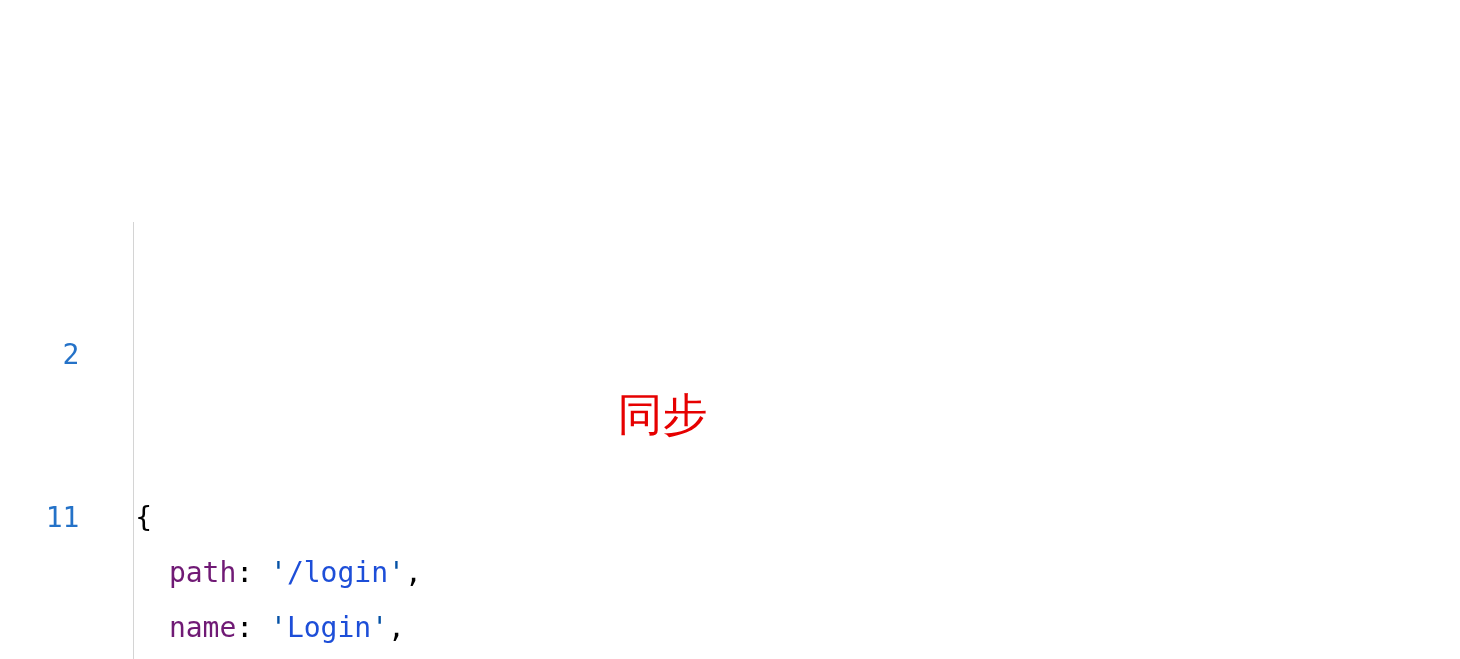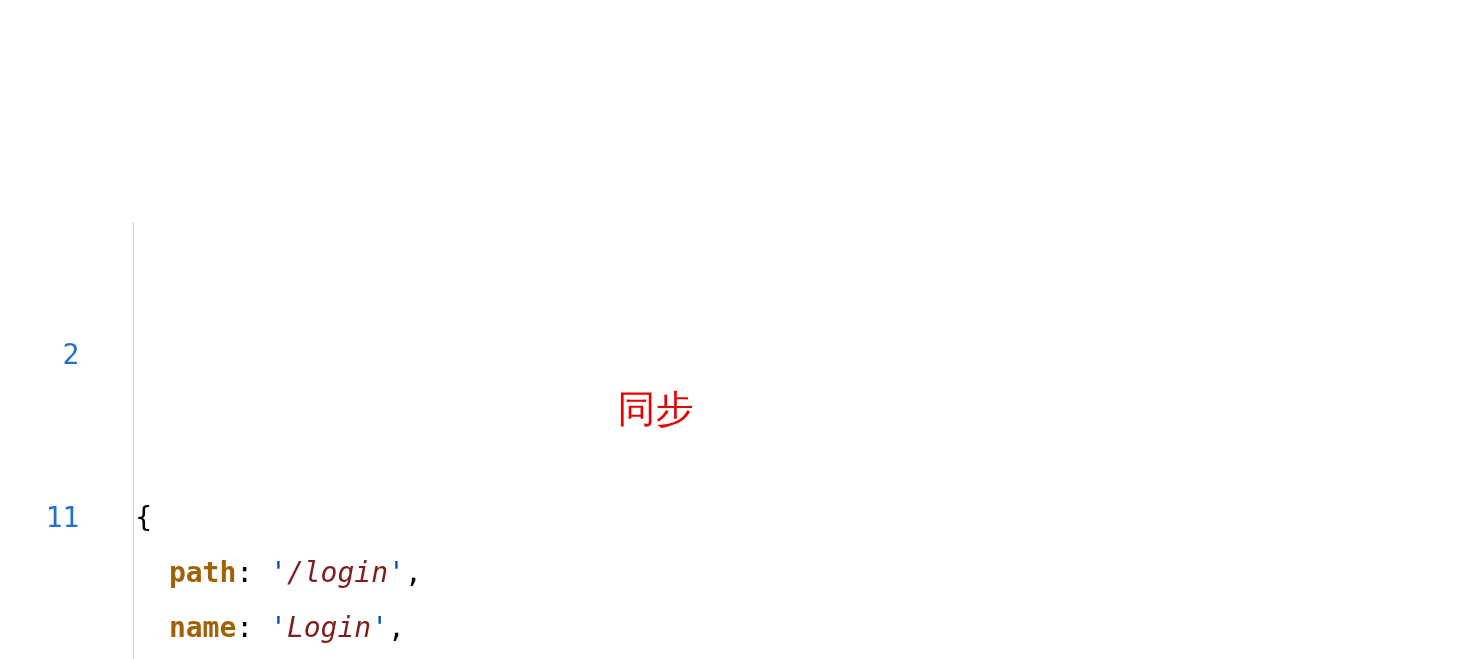--- a/index.html
+++ b/index.html
@@ -24,29 +24,29 @@
       min-width: 68px;
     }
     .gutter .ln { display: block; }
     .code {
       position: relative;
       flex: 1;
       padding-left: 4px;
     }
     .line { display: block; height: 1.95em; }
     .tok-brace   { color: #000000; }
-    .tok-key     { color: #a16207; font-weight: bold; }
-    .tok-str     { color: #7f1d1d; font-style: italic; }
+    .tok-key     { color: #701a75; }
+    .tok-str     { color: #1d4ed8; }
     .tok-str-q   { color: #0451a5; }
     .tok-punc    { color: #000000; }
     .annotation {
       position: absolute;
       color: #e60000;
       font-family: 'SimSun', 'Songti SC', serif;
-      font-size: 38px;
+      font-size: 45px;
       font-weight: normal;
     }
     .ann1 { top: 154px; left: 520px; }
     .ann2 { top: 428px; left: 520px; }
     .indent-guide {
       position: absolute;
       left: 36px;
       top: 4px;
       bottom: 60px;
       width: 1px;

